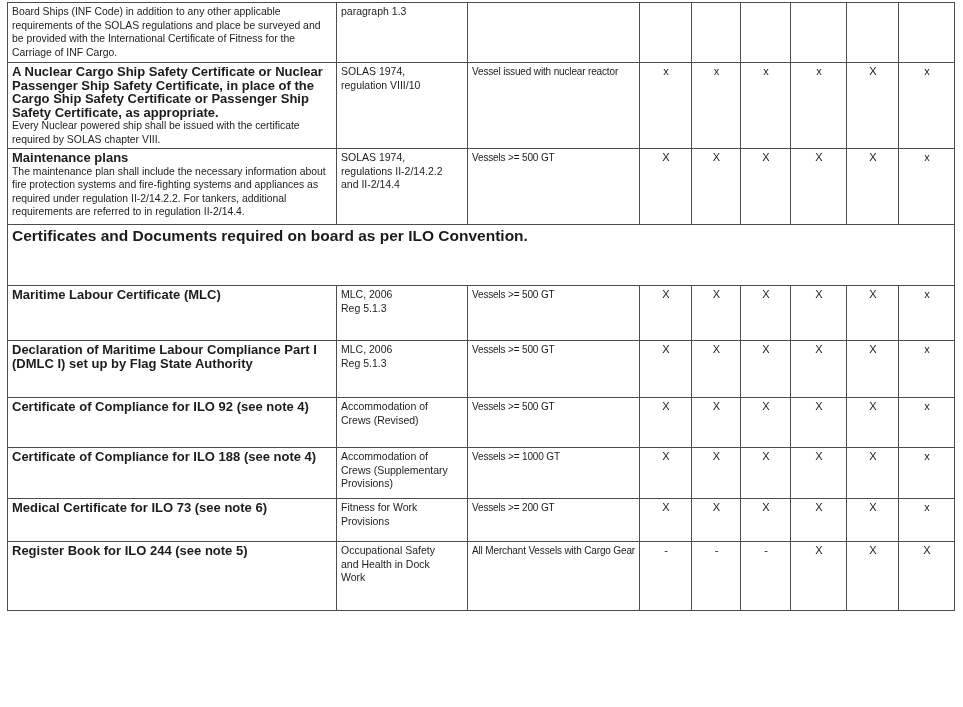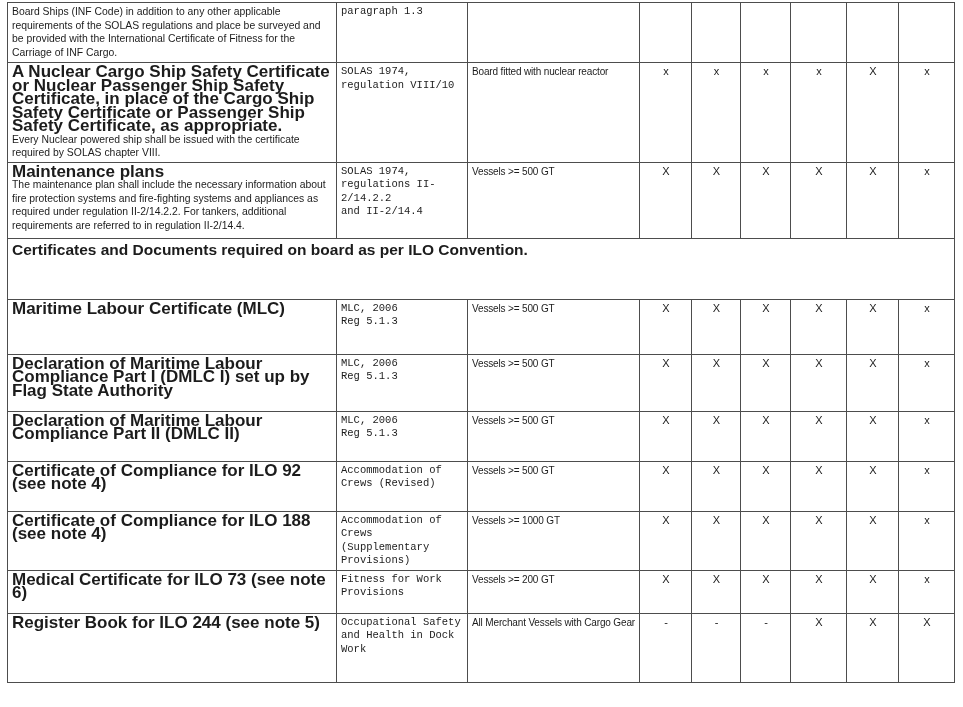--- a/index.html
+++ b/index.html
@@ -29,33 +29,32 @@
   table.cert-table td {
     border: 1px solid #4d4d4d;
     vertical-align: top;
     padding: 2px 3px 2px 4px;
     overflow: hidden;
   }
   td.c-desc { padding-right: 2px; }
   .row-title {
     display: block;
     font-weight: bold;
-    font-size: 17px;
+    font-size: 13px;
     line-height: 13.5px;
   }
   .row-body {
     display: block;
     font-size: 10.4px;
     line-height: 13.5px;
   }
   td.c-ref {
     font-size: 10.5px;
     line-height: 13.5px;
     white-space: pre-line;
-    font-family: Liberation Mono, monospace;
   }
   td.c-app {
     font-size: 10px;
     line-height: 13px;
     letter-spacing: -0.15px;
   }
   td.c-mark {
     text-align: center;
     vertical-align: middle;
     font-size: 11px;
@@ -101,21 +100,21 @@
           <td class="c-mark"></td>
           <td class="c-mark"></td>
         </tr>
         <tr style="height: 84px;">
           <td class="c-desc">
             <span class="row-title">A Nuclear Cargo Ship Safety Certificate or Nuclear Passenger Ship Safety Certificate, in place of the Cargo Ship Safety Certificate or Passenger Ship Safety Certificate, as appropriate.</span>
             <span class="row-body">Every Nuclear powered ship shall be issued with the certificate required by SOLAS chapter VIII.</span>
           </td>
           <td class="c-ref">SOLAS 1974,
 regulation VIII/10</td>
-          <td class="c-app">Board fitted with nuclear reactor</td>
+          <td class="c-app">Vessel issued with nuclear reactor</td>
           <td class="c-mark">x</td>
           <td class="c-mark">x</td>
           <td class="c-mark">x</td>
           <td class="c-mark">x</td>
           <td class="c-mark">X</td>
           <td class="c-mark">x</td>
         </tr>
         <tr style="height: 76px;">
           <td class="c-desc">
             <span class="row-title">Maintenance plans</span>
@@ -146,35 +145,20 @@
           <td class="c-mark">X</td>
           <td class="c-mark">X</td>
           <td class="c-mark">X</td>
           <td class="c-mark">X</td>
           <td class="c-mark">X</td>
           <td class="c-mark">x</td>
         </tr>
         <tr style="height: 57px;">
           <td class="c-desc">
             <span class="row-title">Declaration of Maritime Labour Compliance Part I (DMLC I) set up by Flag State Authority</span>
-            <span class="row-body"></span>
-          </td>
-          <td class="c-ref">MLC, 2006
-Reg 5.1.3</td>
-          <td class="c-app">Vessels &gt;= 500 GT</td>
-          <td class="c-mark">X</td>
-          <td class="c-mark">X</td>
-          <td class="c-mark">X</td>
-          <td class="c-mark">X</td>
-          <td class="c-mark">X</td>
-          <td class="c-mark">x</td>
-        </tr>
-        <tr style="height: 50px;">
-          <td class="c-desc">
-            <span class="row-title">Declaration of Maritime Labour Compliance Part II (DMLC II)</span>
             <span class="row-body"></span>
           </td>
           <td class="c-ref">MLC, 2006
 Reg 5.1.3</td>
           <td class="c-app">Vessels &gt;= 500 GT</td>
           <td class="c-mark">X</td>
           <td class="c-mark">X</td>
           <td class="c-mark">X</td>
           <td class="c-mark">X</td>
           <td class="c-mark">X</td>

